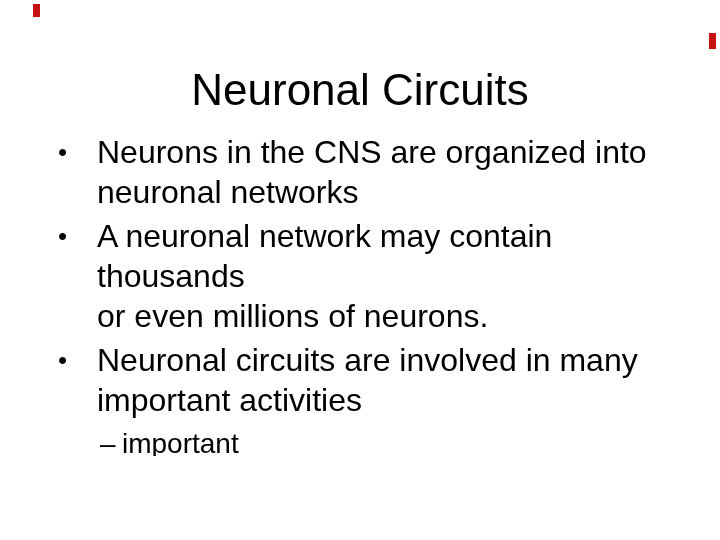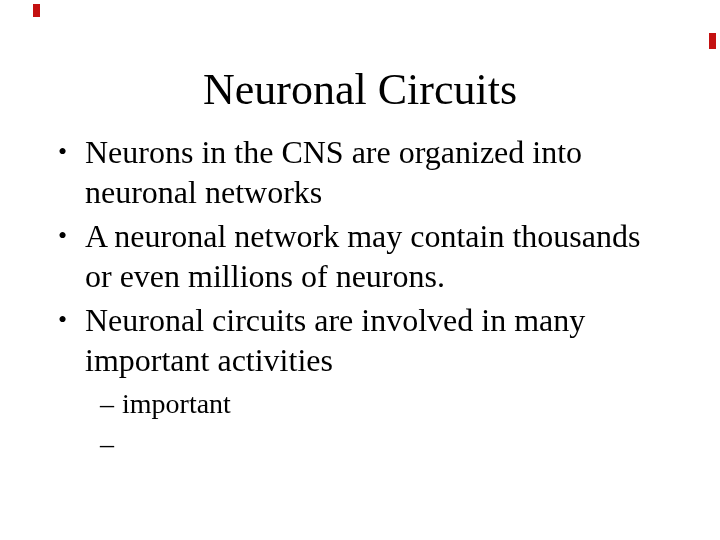--- a/index.html
+++ b/index.html
@@ -6,21 +6,21 @@
     margin: 0;
     padding: 0;
     background: #ffffff;
   }
   .slide {
     position: relative;
     width: 720px;
     height: 456px;
     background: #ffffff;
     overflow: hidden;
-    font-family: Liberation Serif, serif;
+    font-family: Liberation Sans, sans-serif;
     color: #000000;
   }
   .corner-mark {
     position: absolute;
     width: 7px;
     background: #c41111;
   }
   .corner-mark.tl { left: 33px; top: 4px;   height: 13px; }
   .corner-mark.tr { left: 709px; top: 33px; height: 16px; }
   .corner-mark.bl { left: 33px; top: 520px; height: 13px; }
@@ -52,20 +52,21 @@
     margin-bottom: 4px;
   }
   .bullet .marker {
     flex: none;
     width: 27px;
     font-size: 26px;
     line-height: 40px;
   }
   .bullet .btext {
     white-space: pre-line;
+    margin-left: 12px;
   }
   .subs {
     margin-left: 42px;
     margin-top: 2px;
   }
   .sub {
     display: flex;
     align-items: flex-start;
     font-size: 28px;
     line-height: 40px;

